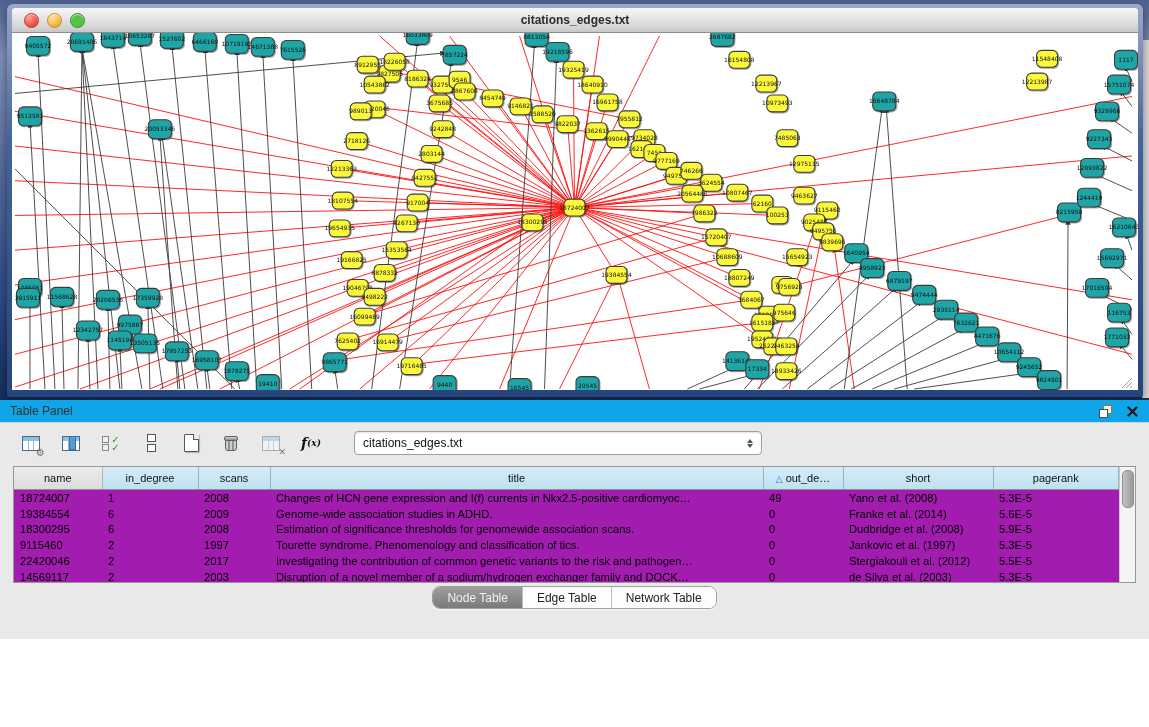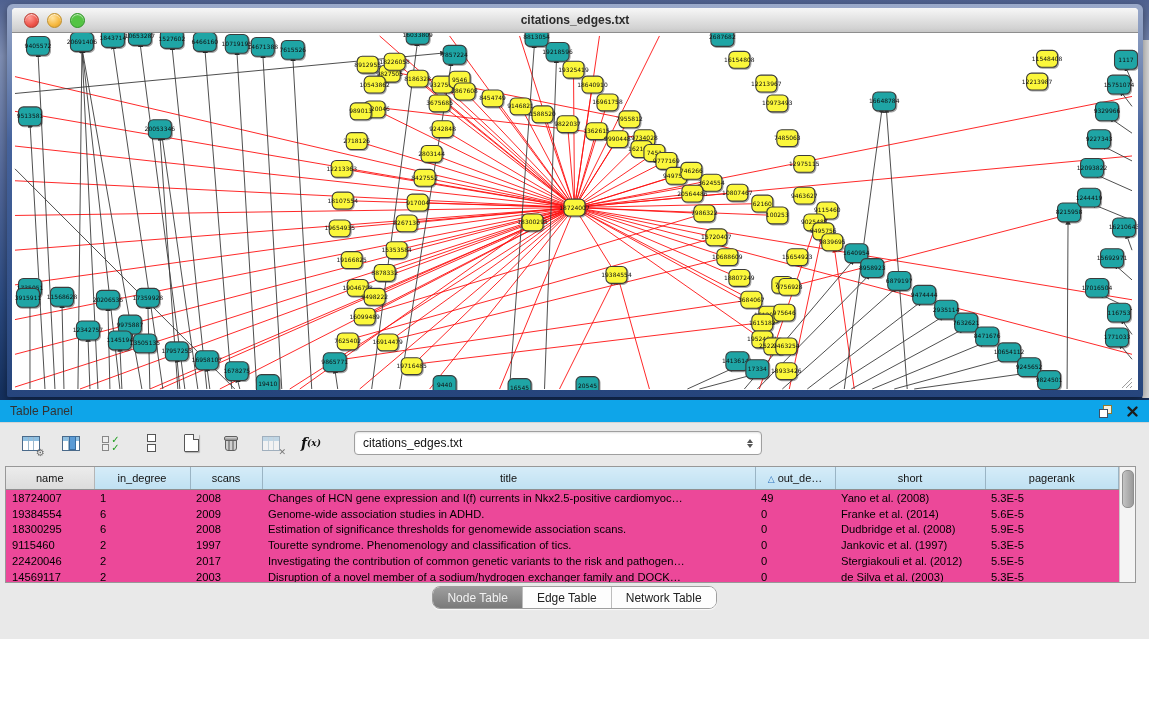--- a/index.html
+++ b/index.html
@@ -65,21 +65,21 @@
   .fx-icon{font-family:"DejaVu Serif","Liberation Serif",serif;font-style:italic;font-weight:bold;font-size:14px;color:#111;}
   .fx-icon .fx-x{font-size:9px;}
   .table-select{margin-left:16px;width:390px;height:22px;background:#fff;border:1px solid #9f9f9f;border-radius:4px;
     display:flex;align-items:center;padding:0 8px;font-size:12px;color:#111;box-shadow:inset 0 1px 2px rgba(0,0,0,.12);}
   .table-select .sel-text{flex:1;}
   .stepper{display:flex;flex-direction:column;align-items:center;gap:1px;}
   .stepper span{width:0;height:0;border-left:3.5px solid transparent;border-right:3.5px solid transparent;}
   .step-up{border-bottom:4px solid #555;}
   .step-down{border-top:4px solid #555;}
 
-  .table-wrap{flex:1;margin:3px 13px 0 5px;border:1px solid #989898;background:#ec4899;display:flex;overflow:hidden;}
+  .table-wrap{flex:1;margin:3px 13px 0 13px;border:1px solid #989898;background:#a21caf;display:flex;overflow:hidden;}
   table.data{border-collapse:collapse;table-layout:fixed;flex:1;align-self:flex-start;width:calc(100% - 15px);}
   table.data th{height:20px;font-size:11px;font-weight:normal;color:#111;text-align:center;
     background:linear-gradient(180deg,#d5ecf8,#bfe1f2);border-right:1px solid #9ab4c4;border-bottom:1px solid #8f8f8f;
     overflow:hidden;white-space:nowrap;}
   table.data th.gray{background:linear-gradient(180deg,#ececec,#dcdcdc);border-right:1px solid #b5b5b5;}
   table.data td{height:15.8px;font-size:11.2px;color:#000;padding:0 0 0 6px;white-space:nowrap;overflow:hidden;}
   .sort-tri{color:#2f74c0;font-size:9px;margin-right:3px;}
   .vscroll{width:15px;background:#f4f4f4;border-left:1px solid #c9c9c9;position:relative;}
   .vthumb{position:absolute;left:2px;top:3px;width:10px;height:36px;border-radius:5px;
     background:linear-gradient(90deg,#c4c4c4,#9a9a9a);border:1px solid #8f8f8f;}

